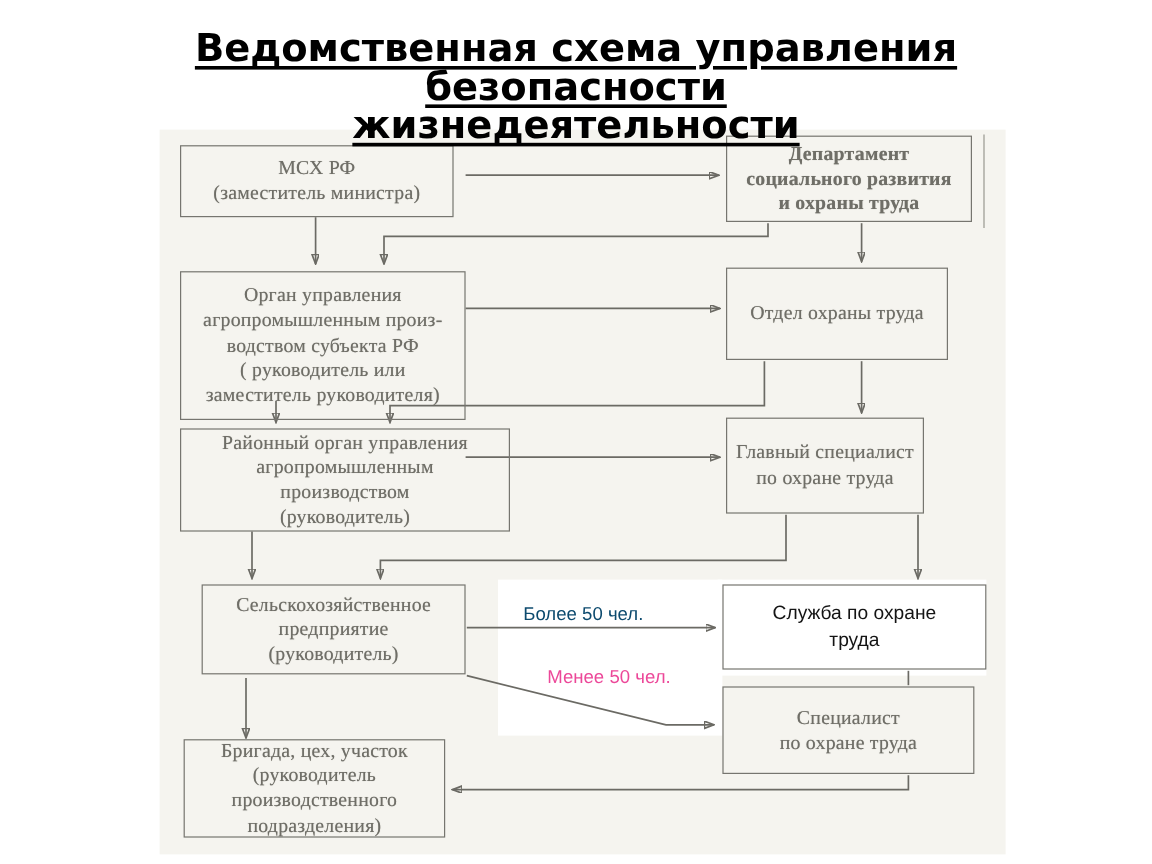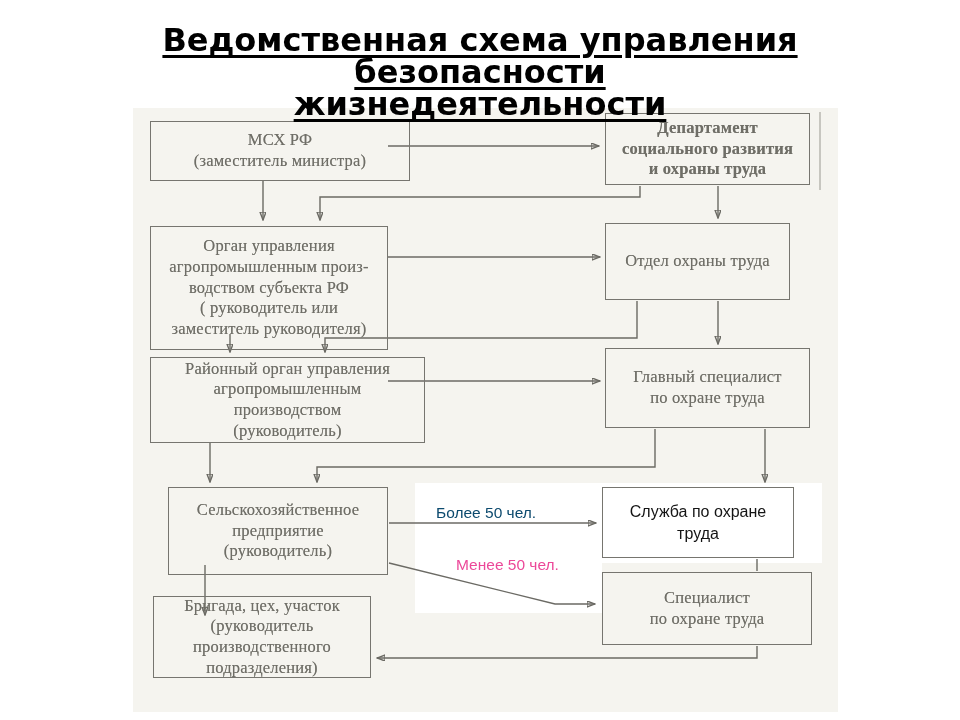--- a/index.html
+++ b/index.html
@@ -17,29 +17,29 @@
   svg.wires{position:absolute;left:0;top:0;width:960px;height:720px;z-index:3;pointer-events:none;}
   svg.wires path{stroke:#6b6a64;stroke-width:1.4;fill:none;}
   svg.wires path.faint{stroke:#a8a79f;stroke-width:1.2;}
 
   .node{position:absolute;box-sizing:border-box;z-index:4;
         display:flex;align-items:center;justify-content:center;text-align:center;
         border:1.5px solid #76756f;white-space:pre-line;
         font-family:"Liberation Serif",serif;font-size:16.5px;line-height:1.25;
         color:#6f6e67;letter-spacing:0.2px;
         text-shadow:0 0 0.6px rgba(111,110,103,0.65);}
-  #n-msx{left:150px;top:121px;width:260px;height:60px;}
+  #n-msx{left:150px;top:121px;width:228px;height:60px;}
   #n-organ{left:150px;top:226px;width:238px;height:124px;}
   #n-rayon{left:150px;top:357px;width:275px;height:86px;}
-  #n-selhoz{left:168px;top:487px;width:220px;height:88px;}
-  #n-brigada{left:153px;top:596px;width:218px;height:82px;}
+  #n-selhoz{left:168px;top:487px;width:220px;height:75px;}
+  #n-brigada{left:153px;top:616px;width:218px;height:82px;}
   #n-departament{left:605px;top:113px;width:205px;height:72px;font-weight:bold;}
   #n-otdel{left:605px;top:223px;width:185px;height:77px;}
-  #n-glavny{left:605px;top:348px;width:205px;height:80px;}
-  #n-sluzhba{left:602px;top:487px;width:192px;height:71px;background:#ffffff;
+  #n-glavny{left:605px;top:348px;width:165px;height:80px;}
+  #n-sluzhba{left:602px;top:487px;width:220px;height:71px;background:#ffffff;
              font-family:"Liberation Sans",sans-serif;font-size:16px;line-height:1.35;
              color:#141414;text-shadow:none;letter-spacing:0;}
   #n-specialist{left:602px;top:572px;width:210px;height:73px;}
 
   .edge-label{position:absolute;z-index:5;font-family:"Liberation Sans",sans-serif;
               font-size:15.5px;white-space:nowrap;}
   #lbl-more{left:436px;top:504px;color:#0c4a6e;}
   #lbl-less{left:456px;top:556px;color:#ec4899;}
 
   .title{position:absolute;left:0;top:24px;width:100%;z-index:6;

